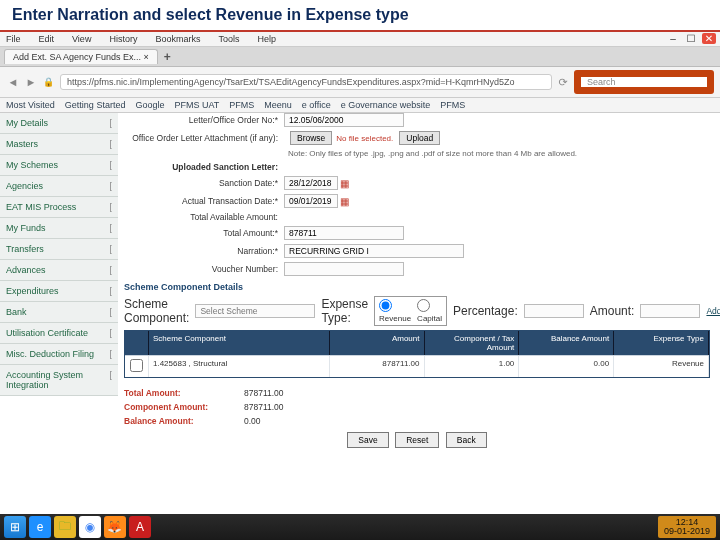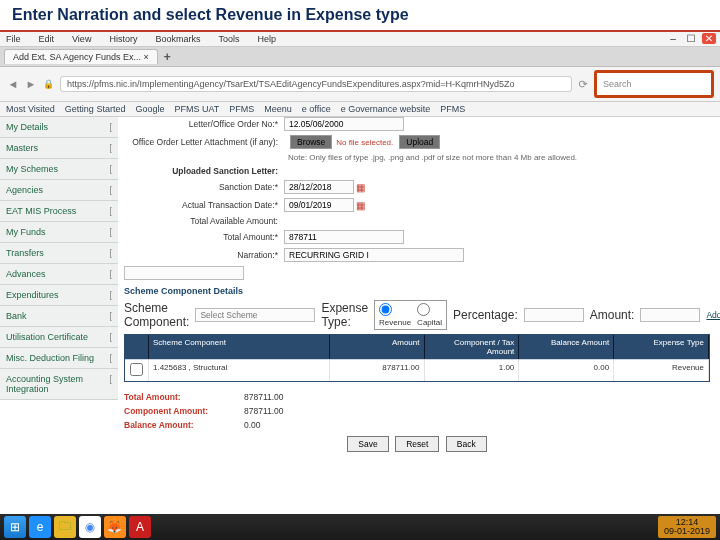--- a/index.html
+++ b/index.html
@@ -11,36 +11,36 @@
   .menubar .win-ctrl{position:absolute;right:4px;top:1px;display:flex;gap:4px}
   .win-ctrl span{display:inline-block;width:14px;text-align:center;font-size:10px;cursor:pointer}
   .win-ctrl .close{background:#e74c3c;color:#fff;border-radius:2px}
   .tabbar{display:flex;align-items:center;padding:2px 4px;background:#d9d9d9;border-bottom:1px solid #bbb}
   .tab{background:#f8f8f8;border:1px solid #bbb;border-bottom:none;padding:2px 8px;border-radius:3px 3px 0 0;font-size:9px;max-width:160px;white-space:nowrap;overflow:hidden;text-overflow:ellipsis}
   .tab-plus{margin-left:6px;font-weight:700;font-size:12px;cursor:pointer;color:#555}
   .urlbar{display:flex;align-items:center;gap:4px;padding:3px 6px;background:#f4f4f4;border-bottom:1px solid #ccc}
   .nav-ico{width:14px;height:14px;display:flex;align-items:center;justify-content:center;color:#888;font-size:11px}
   .lock-ico{color:#2e7d32;font-size:9px}
   .url-field{flex:1;border:1px solid #ccc;border-radius:3px;padding:2px 6px;font-size:9px;color:#555;background:#fff;white-space:nowrap;overflow:hidden;text-overflow:ellipsis}
-  .search-field{width:120px;border:3px solid #c2410c;border-radius:3px;padding:6px 6px;font-size:9px;color:#888;background:#fff}
+  .search-field{width:140px;border:7px solid #c2410c;border-radius:3px;padding:0 6px;font-size:9px;color:#888;background:#fff}
   .bm-bar{display:flex;gap:10px;padding:2px 6px;background:#f4f4f4;border-bottom:1px solid #ccc;font-size:9px;color:#345}
   .bm-item{white-space:nowrap}
   
   .page{position:relative;height:395px;background:#fff;overflow:hidden}
   .side{position:absolute;left:0;top:0;width:118px;background:#eef1f0}
   .side-item{border-bottom:1px solid #cfd6d3;padding:5px 6px;font-size:9px;color:#264;position:relative}
   .side-item::after{content:"[";position:absolute;right:6px;top:5px;color:#888}
   .content{position:absolute;left:124px;right:10px;top:0;font-size:9px;color:#333}
   .form-row{display:flex;align-items:center;margin-bottom:4px}
   .form-row .lab{width:160px;text-align:right;padding-right:6px;font-size:8.5px;color:#333}
   .inp{border:1px solid #bbb;padding:1px 4px;font-size:8.5px;background:#fbfbfb;height:14px}
-  .w120{width:120px}.w70{width:70px}.w180{width:180px}.w60{width:60px}
+  .w120{width:120px}.w70{width:54px}.w180{width:180px}.w60{width:60px}
   .note{font-size:8px;color:#c0392b;margin-left:4px}
   .cal{margin-left:2px;color:#c0392b;font-size:10px}
-  .btn-xs{border:1px solid #999;background:#737373;padding:1px 6px;font-size:8.5px;margin-left:6px;cursor:pointer}
+  .btn-xs{border:1px solid #999;background:#e5e5e5;padding:1px 6px;font-size:8.5px;margin-left:6px;cursor:pointer}
   .section-title{font-weight:700;font-size:9px;margin:6px 0 3px;color:#1e466e}
   .ital-note{font-style:italic;color:#c0392b;font-size:8px}
   .comp-row{display:flex;align-items:center;gap:6px;font-size:8.5px;margin:4px 0}
   .comp-row .lab2{font-size:12px;color:#333}
   .radio-box{border:1px solid #999;padding:2px 4px;display:flex;gap:6px;align-items:center}
   .radio-box label{font-size:8px}
   .add-link{color:#145;font-size:8.5px;cursor:pointer;text-decoration:underline;margin-left:auto}
   .grid{border:1px solid #2a4b6e}
   .grid-hd{display:flex;background:#2a4b6e;color:#fff;font-size:8px}
   .grid-hd div{padding:3px 4px;border-right:1px solid #0f172a}
@@ -164,20 +164,21 @@
       </div>
       <div class="form-row">
         <span class="lab">Total Amount:*</span>
         <input class="inp w120" value="878711" style="">
       </div>
       <div class="form-row">
         <span class="lab">Narration:*</span>
         <input class="inp w180" value="RECURRING GRID I" style="">
       </div>
       <div class="form-row">
+        <span class="lab">Voucher Number:</span>
         <input class="inp w120" style="">
       </div>
 
       <div class="section-title">Scheme Component Details</div>
       <div class="comp-row">
         <span class="lab2">Scheme Component:</span>
         <input class="inp w120" placeholder="Select Scheme" style="">
         <span class="lab2">Expense Type:</span>
         <span class="radio-box">
           <label><input type="radio" checked="" style=""> <span>Revenue</span></label>

